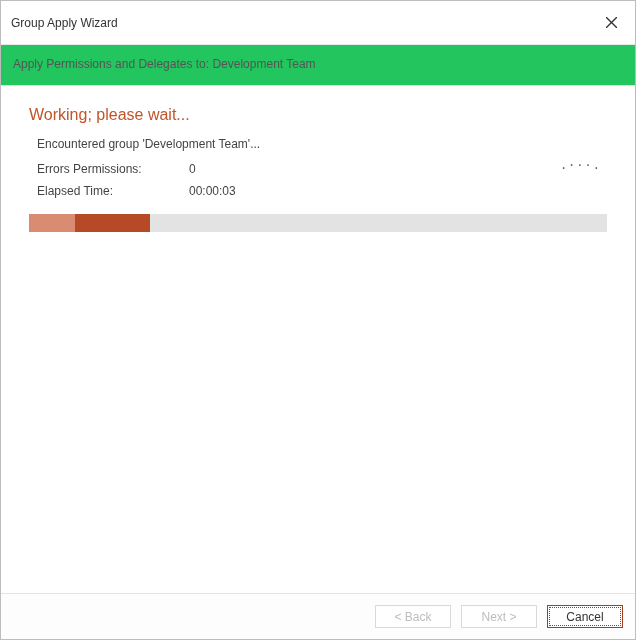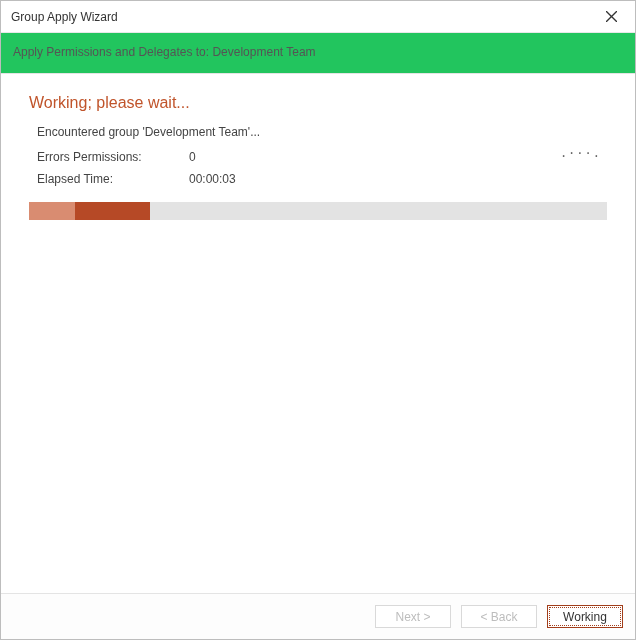--- a/index.html
+++ b/index.html
@@ -13,21 +13,21 @@
     overflow: hidden;
   }
   .dialog {
     width: 636px; height: 640px;
     border: 1px solid #bdbdbd;
     display: flex;
     flex-direction: column;
     background: #fff;
   }
   .titlebar {
-    height: 32px;
+    height: 44px;
     display: flex;
     align-items: center;
     padding: 0 4px 0 10px;
     border-bottom: 1px solid #e8e8e8;
   }
   .titlebar-title {
     flex: 1;
     font-size: 12px;
     color: #333;
   }
@@ -167,18 +167,18 @@
 
     <div class="spinner">.···.</div>
 
     <div class="progress-outer">
       <div class="progress-fill-light"></div>
       <div class="progress-fill"></div>
     </div>
   </div>
 
   <div class="footer">
+    <div class="btn disabled">&lt; Back</div>
     <div class="btn disabled">Next &gt;</div>
-    <div class="btn disabled">&lt; Back</div>
-    <div class="btn cancel">Working</div>
+    <div class="btn cancel">Cancel</div>
   </div>
 
 </div>
 
 </body></html>

